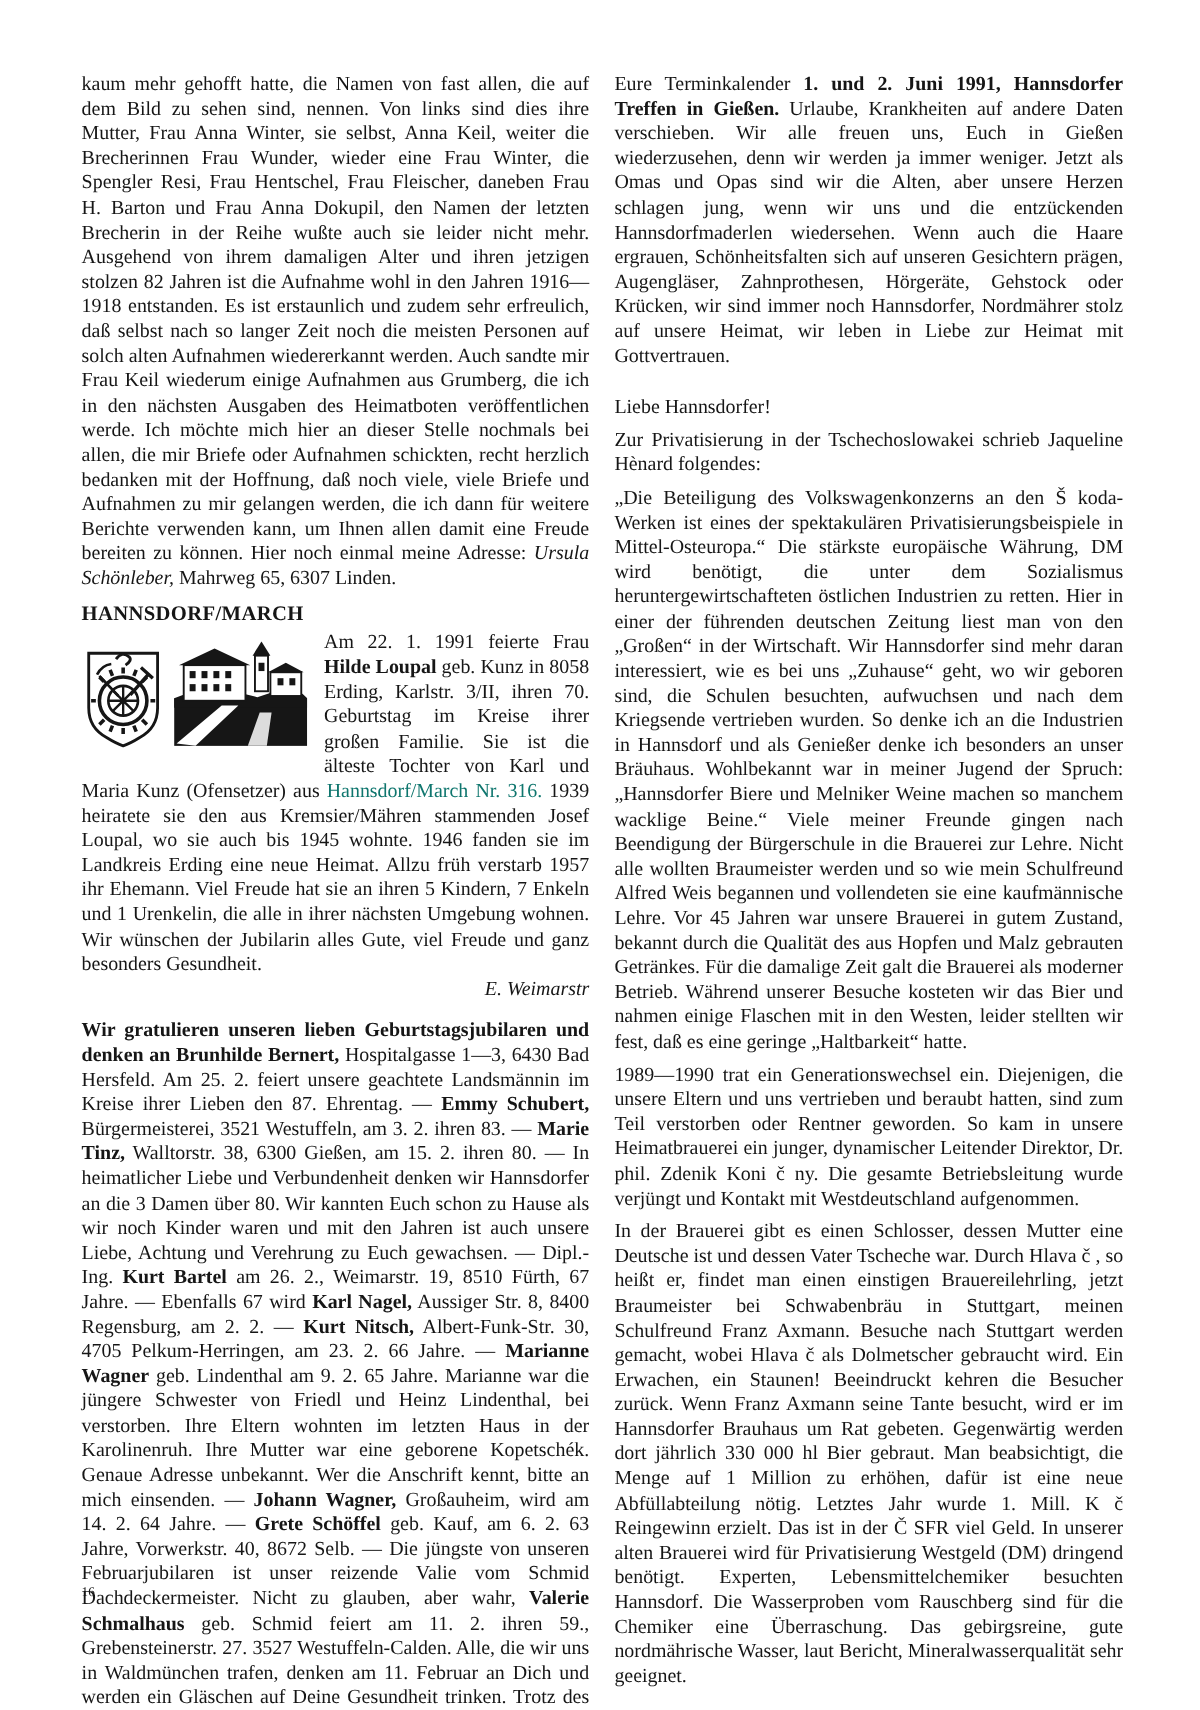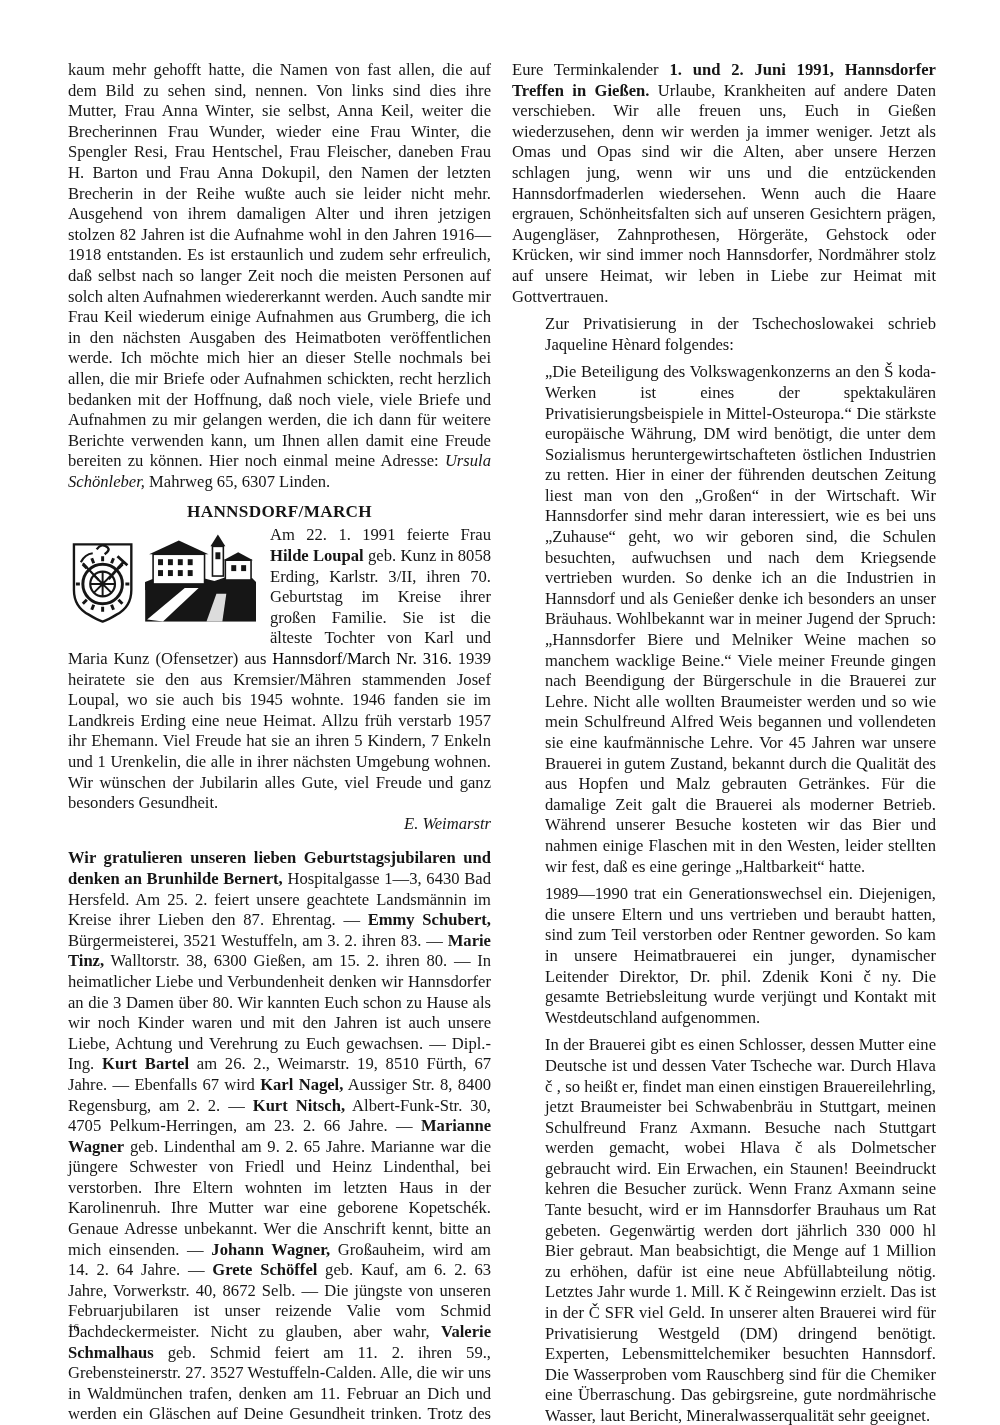--- a/index.html
+++ b/index.html
@@ -24,43 +24,43 @@
   p {
     margin: 0;
     font-size: 16.6px;
     line-height: 20.6px;
     text-align: justify;
     hyphens: none;
     -webkit-hyphens: none;
   }
   .gap-lg { margin-top: 22px; }
   .gap-md { margin-top: 14px; }
-  .gap-sm { margin-top: 7px; margin-left: 33px; }
+  .gap-sm { margin-top: 7px; }
   .section-heading {
     margin: 9px 0 3px 0;
     font-size: 17.2px;
     line-height: 21px;
     font-weight: bold;
-    text-align: center;
+    text-align: left;
     letter-spacing: 0.3px;
   }
   .signature {
     margin: 0;
     font-style: italic;
     text-align: right;
     font-size: 16.6px;
     line-height: 20.6px;
   }
   .crest-float {
     float: left;
     width: 188px;
     height: 96px;
     margin: 7px 14px 2px 0;
   }
-  .faded { color: #000000; }
+  .faded { color: #0f766e; }
   .page-number {
     position: absolute;
     left: 68px; top: 1317px;
     font-size: 11px;
     line-height: 20px;
   }
 </style>
 </head>
 <body>
 
@@ -126,20 +126,21 @@
     </p>
 
     <p class="signature">E. Weimarstr</p>
 
     <p class="gap-md"><span style="font-weight: bold;">Wir gratulieren unseren lieben Geburtstagsjubilaren und denken an Brunhilde Bernert,</span><span> Hospitalgasse 1—3, 6430 Bad Hersfeld. Am 25. 2. feiert unsere geachtete Landsmännin im Kreise ihrer Lieben den 87. Ehrentag. — </span><span style="font-weight: bold;">Emmy Schubert,</span><span> Bürgermeisterei, 3521 Westuffeln, am 3. 2. ihren 83. — </span><span style="font-weight: bold;">Marie Tinz,</span><span> Walltorstr. 38, 6300 Gießen, am 15. 2. ihren 80. — In heimatlicher Liebe und Verbundenheit denken wir Hannsdorfer an die 3 Damen über 80. Wir kannten Euch schon zu Hause als wir noch Kinder waren und mit den Jahren ist auch unsere Liebe, Achtung und Verehrung zu Euch gewachsen. — Dipl.-Ing. </span><span style="font-weight: bold;">Kurt Bartel</span><span> am 26. 2., Weimarstr. 19, 8510 Fürth, 67 Jahre. — Ebenfalls 67 wird </span><span style="font-weight: bold;">Karl Nagel,</span><span> Aussiger Str. 8, 8400 Regensburg, am 2. 2. — </span><span style="font-weight: bold;">Kurt Nitsch,</span><span> Albert-Funk-Str. 30, 4705 Pelkum-Herringen, am 23. 2. 66 Jahre. — </span><span style="font-weight: bold;">Marianne Wagner</span><span> geb. Lindenthal am 9. 2. 65 Jahre. Marianne war die jüngere Schwester von Friedl und Heinz Lindenthal, bei verstorben. Ihre Eltern wohnten im letzten Haus in der Karolinenruh. Ihre Mutter war eine geborene Kopetschék. Genaue Adresse unbekannt. Wer die Anschrift kennt, bitte an mich einsenden. — </span><span style="font-weight: bold;">Johann Wagner,</span><span> Großauheim, wird am 14. 2. 64 Jahre. — </span><span style="font-weight: bold;">Grete Schöffel</span><span> geb. Kauf, am 6. 2. 63 Jahre, Vorwerkstr. 40, 8672 Selb. — Die jüngste von unseren Februarjubilaren ist unser reizende Valie vom Schmid Dachdeckermeister. Nicht zu glauben, aber wahr, </span><span style="font-weight: bold;">Valerie Schmalhaus</span><span> geb. Schmid feiert am 11. 2. ihren 59., Grebensteinerstr. 27. 3527 Westuffeln-Calden. Alle, die wir uns in Waldmünchen trafen, denken am 11. Februar an Dich und werden ein Gläschen auf Deine Gesundheit trinken. Trotz des frühen Verlustes Deines Gatten hat Du, liebe Valie, immer Frohsinn, Zufriedenheit und Humor beibehalten.</span></p>
 
   </div>
 
   <div class="col col-right">
     <p><span>Eure Terminkalender </span><span style="font-weight: bold;">1. und 2. Juni 1991, Hannsdorfer Treffen in Gießen.</span><span> Urlaube, Krankheiten auf andere Daten verschieben. Wir alle freuen uns, Euch in Gießen wiederzusehen, denn wir werden ja immer weniger. Jetzt als Omas und Opas sind wir die Alten, aber unsere Herzen schlagen jung, wenn wir uns und die entzückenden Hannsdorfmaderlen wiedersehen. Wenn auch die Haare ergrauen, Schönheitsfalten sich auf unseren Gesichtern prägen, Augengläser, Zahnprothesen, Hörgeräte, Gehstock oder Krücken, wir sind immer noch Hannsdorfer, Nordmährer stolz auf unsere Heimat, wir leben in Liebe zur Heimat mit Gottvertrauen.</span></p>
+    <p class="gap-lg"><span>Liebe Hannsdorfer!</span></p>
     <p class="gap-sm"><span>Zur Privatisierung in der Tschechoslowakei schrieb Jaqueline Hènard folgendes:</span></p>
     <p class="gap-sm"><span>„Die Beteiligung des Volkswagenkonzerns an den Š koda-Werken ist eines der spektakulären Privatisierungsbeispiele in Mittel-Osteuropa.“ Die stärkste europäische Währung, DM wird benötigt, die unter dem Sozialismus heruntergewirtschafteten östlichen Industrien zu retten. Hier in einer der führenden deutschen Zeitung liest man von den „Großen“ in der Wirtschaft. Wir Hannsdorfer sind mehr daran interessiert, wie es bei uns „Zuhause“ geht, wo wir geboren sind, die Schulen besuchten, aufwuchsen und nach dem Kriegsende vertrieben wurden. So denke ich an die Industrien in Hannsdorf und als Genießer denke ich besonders an unser Bräuhaus. Wohlbekannt war in meiner Jugend der Spruch: „Hannsdorfer Biere und Melniker Weine machen so manchem wacklige Beine.“ Viele meiner Freunde gingen nach Beendigung der Bürgerschule in die Brauerei zur Lehre. Nicht alle wollten Braumeister werden und so wie mein Schulfreund Alfred Weis begannen und vollendeten sie eine kaufmännische Lehre. Vor 45 Jahren war unsere Brauerei in gutem Zustand, bekannt durch die Qualität des aus Hopfen und Malz gebrauten Getränkes. Für die damalige Zeit galt die Brauerei als moderner Betrieb. Während unserer Besuche kosteten wir das Bier und nahmen einige Flaschen mit in den Westen, leider stellten wir fest, daß es eine geringe „Haltbarkeit“ hatte.</span></p>
     <p class="gap-sm"><span>1989—1990 trat ein Generationswechsel ein. Diejenigen, die unsere Eltern und uns vertrieben und beraubt hatten, sind zum Teil verstorben oder Rentner geworden. So kam in unsere Heimatbrauerei ein junger, dynamischer Leitender Direktor, Dr. phil. Zdenik Koni č ny. Die gesamte Betriebsleitung wurde verjüngt und Kontakt mit Westdeutschland aufgenommen.</span></p>
     <p class="gap-sm"><span>In der Brauerei gibt es einen Schlosser, dessen Mutter eine Deutsche ist und dessen Vater Tscheche war. Durch Hlava č , so heißt er, findet man einen einstigen Brauereilehrling, jetzt Braumeister bei Schwabenbräu in Stuttgart, meinen Schulfreund Franz Axmann. Besuche nach Stuttgart werden gemacht, wobei Hlava č als Dolmetscher gebraucht wird. Ein Erwachen, ein Staunen! Beeindruckt kehren die Besucher zurück. Wenn Franz Axmann seine Tante besucht, wird er im Hannsdorfer Brauhaus um Rat gebeten. Gegenwärtig werden dort jährlich 330 000 hl Bier gebraut. Man beabsichtigt, die Menge auf 1 Million zu erhöhen, dafür ist eine neue Abfüllabteilung nötig. Letztes Jahr wurde 1. Mill. K č Reingewinn erzielt. Das ist in der Č SFR viel Geld. In unserer alten Brauerei wird für Privatisierung Westgeld (DM) dringend benötigt. Experten, Lebensmittelchemiker besuchten Hannsdorf. Die Wasserproben vom Rauschberg sind für die Chemiker eine Überraschung. Das gebirgsreine, gute nordmährische Wasser, laut Bericht, Mineralwasserqualität sehr geeignet.</span></p>
 
   </div>
 
   <div class="page-number">16</div>
 </div>
 

